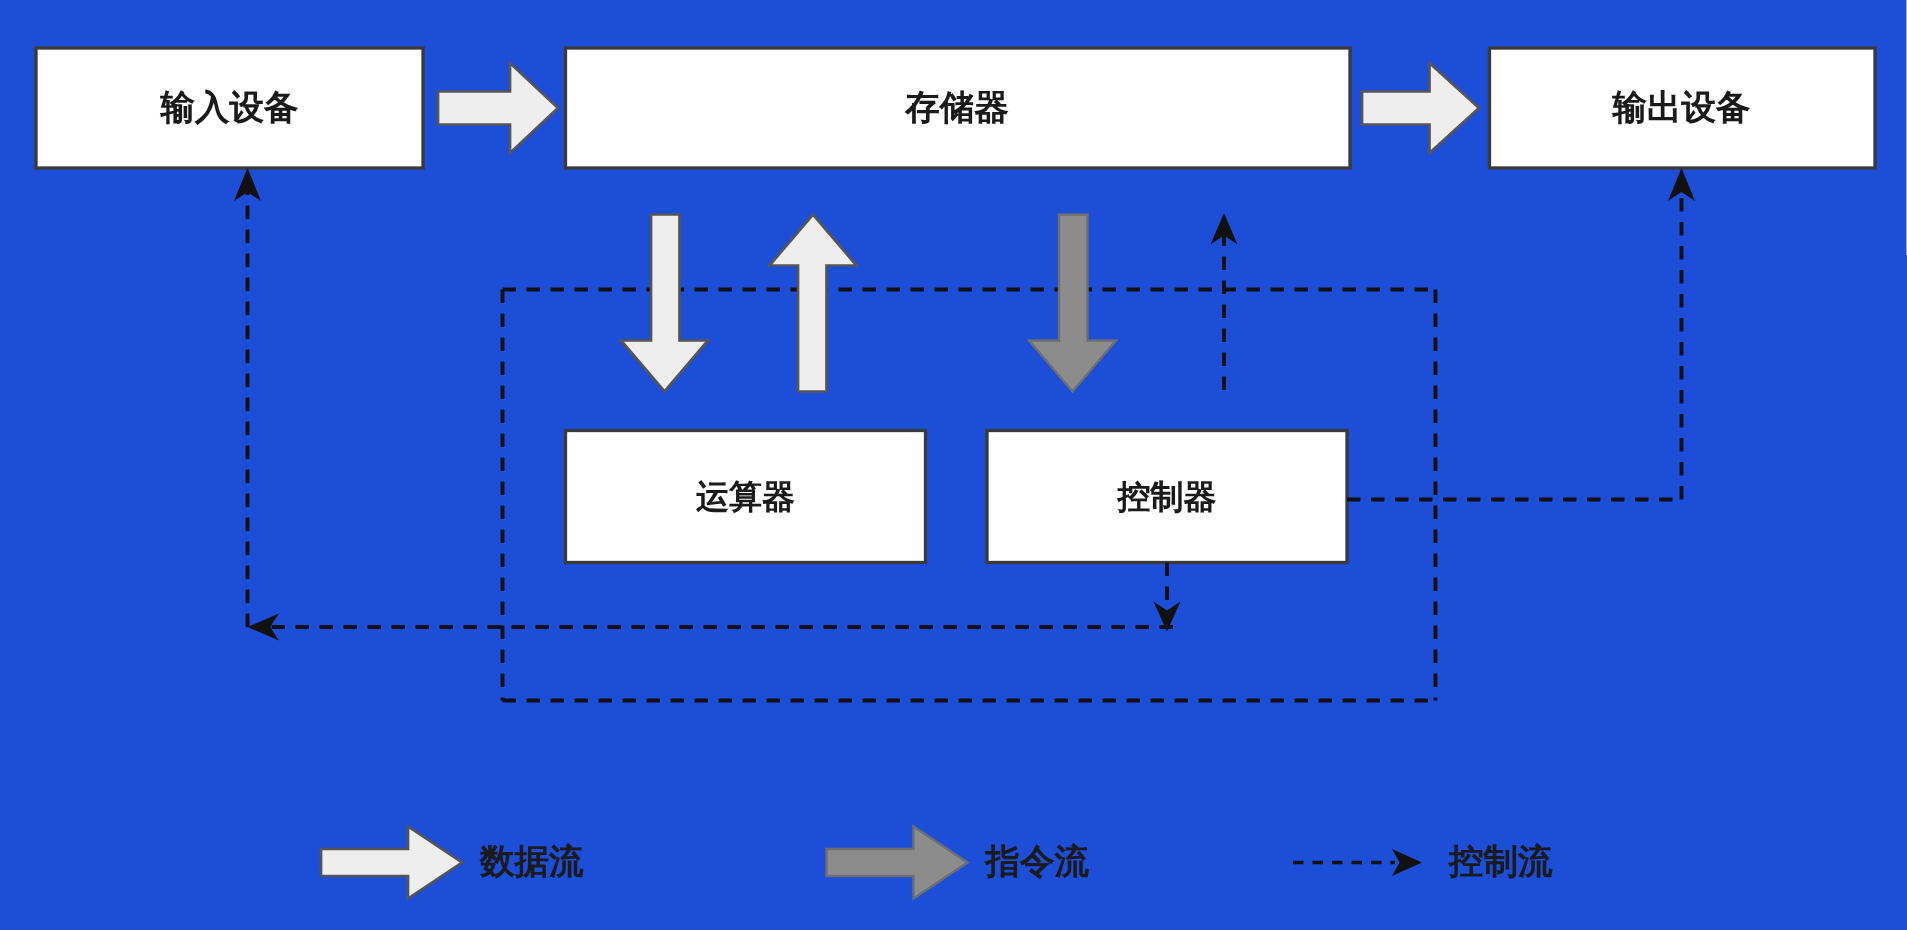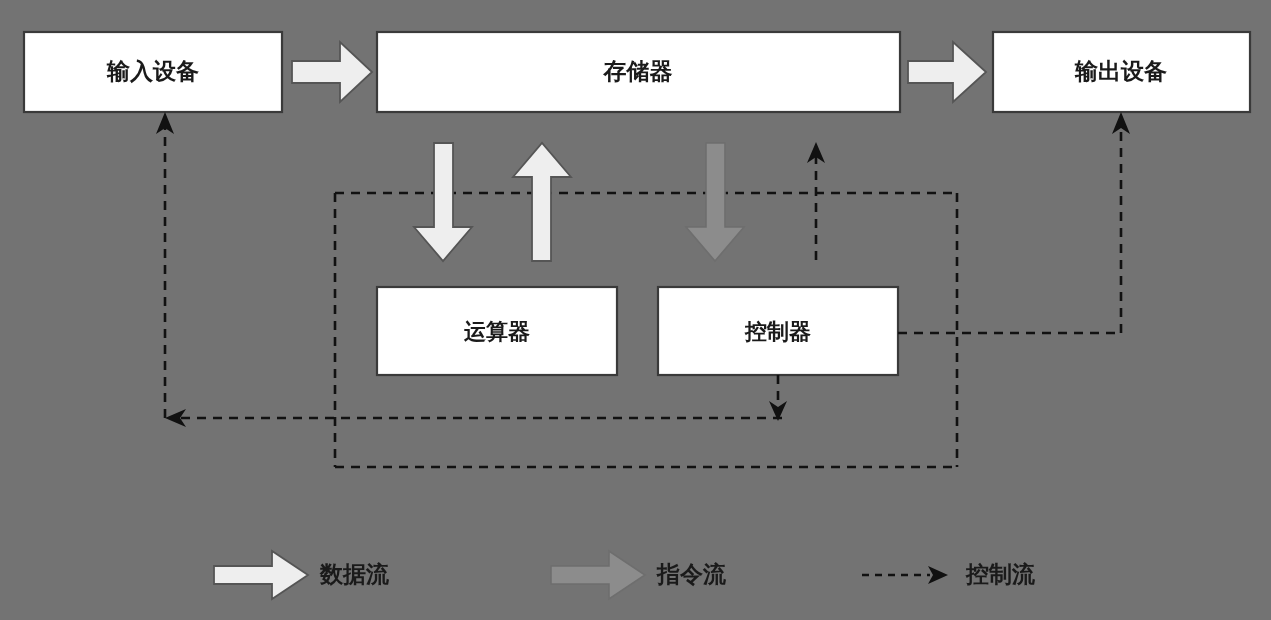--- a/index.html
+++ b/index.html
@@ -8,21 +8,21 @@
     padding: 0;
     background: #ffffff;
   }
   body {
     font-family: "Liberation Sans", "DejaVu Sans", sans-serif;
   }
   #stage {
     position: relative;
     width: 1271px;
     height: 620px;
-    background: #737373;
+    background: #1d4ed8;
     overflow: hidden;
   }
   svg#diagram {
     position: absolute;
     left: 0;
     top: 0;
     width: 1271px;
     height: 620px;
   }
   .box-label {

